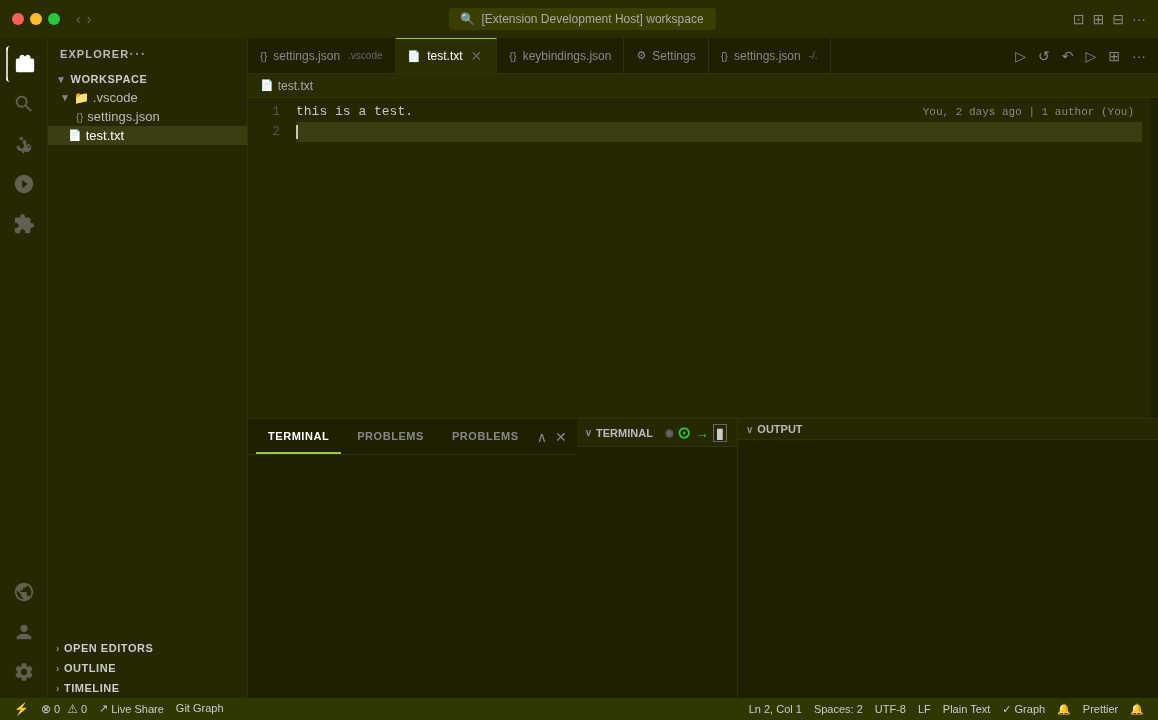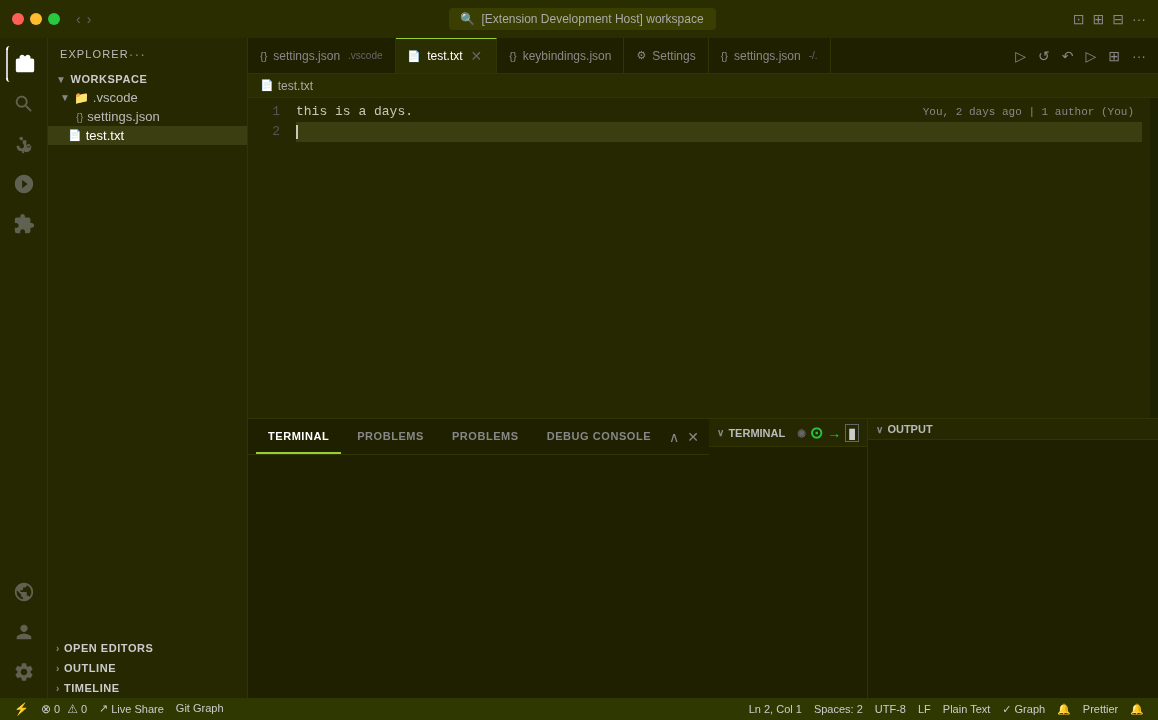--- a/index.html
+++ b/index.html
@@ -138,21 +138,21 @@
       display: flex;
       flex-direction: column;
       border-right: 1px solid #333500;
       overflow: hidden;
     }
     .sidebar-header {
       display: flex;
       align-items: center;
       padding: 8px 12px 4px;
       font-size: 11px;
-      font-weight: 400;
+      font-weight: 700;
       letter-spacing: 0.1em;
       color: #bbb;
     }
     .sidebar-more-icon { color: #888; cursor: pointer; font-size: 14px; }
 
     .sidebar-content {
       flex: 1;
       overflow-y: auto;
       padding: 4px 0;
     }
@@ -647,44 +647,41 @@
           <div class="line-number">1</div>
           <div class="line-number">2</div>
         </div>
         <div class="editor-content">
 
           <div style="position:relative; height:0;">
             <span class="git-annotation">You, 2 days ago | 1 author (You)</span>
           </div>
 
           <div class="code-line">
-            <span>this is a days.</span>
+            <span>this is a test.</span>
           </div>
 
           <div class="code-line active-line">
             <span class="cursor"></span>
           </div>
         </div>
         <div class="scrollbar-mini"></div>
       </div>
 
       <div class="panel">
 
         <div class="panel-tabs">
           <div class="panel-tab active">
             <span>TERMINAL</span>
           </div>
           <div class="panel-tab">
             <span>PROBLEMS</span>
           </div>
           <div class="panel-tab">
             <span>PROBLEMS</span>
-          </div>
-          <div class="panel-tab">
-            <span>DEBUG CONSOLE</span>
           </div>
           <div class="panel-tab-actions">
             <span class="panel-tab-action">∧</span>
             <span class="panel-tab-action">✕</span>
           </div>
         </div>
 
         <div class="panel-content">
 
           <div class="terminal-section">

